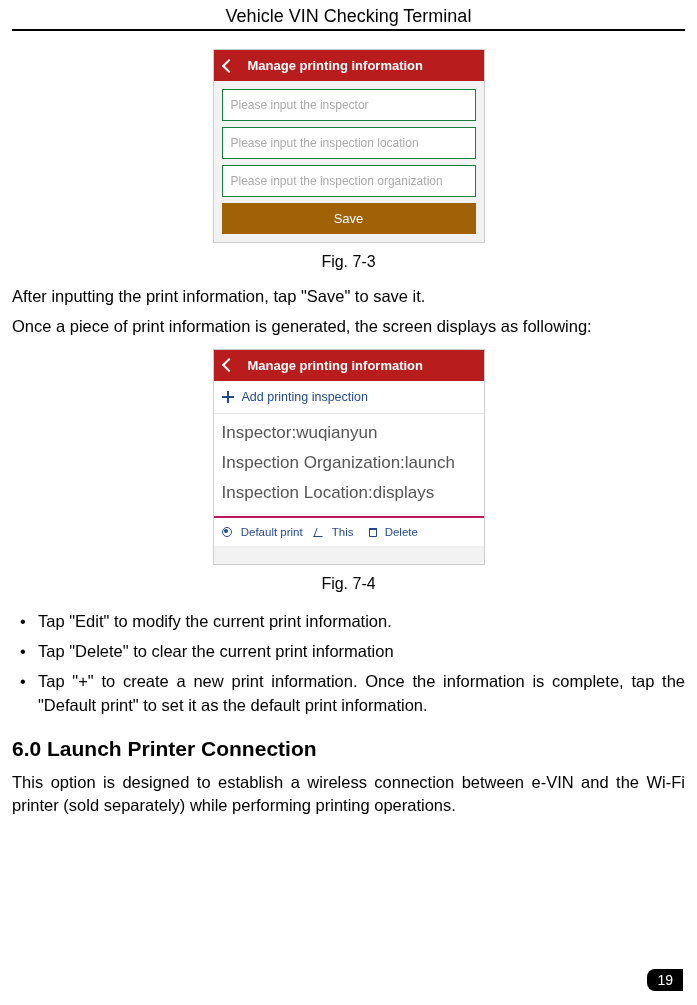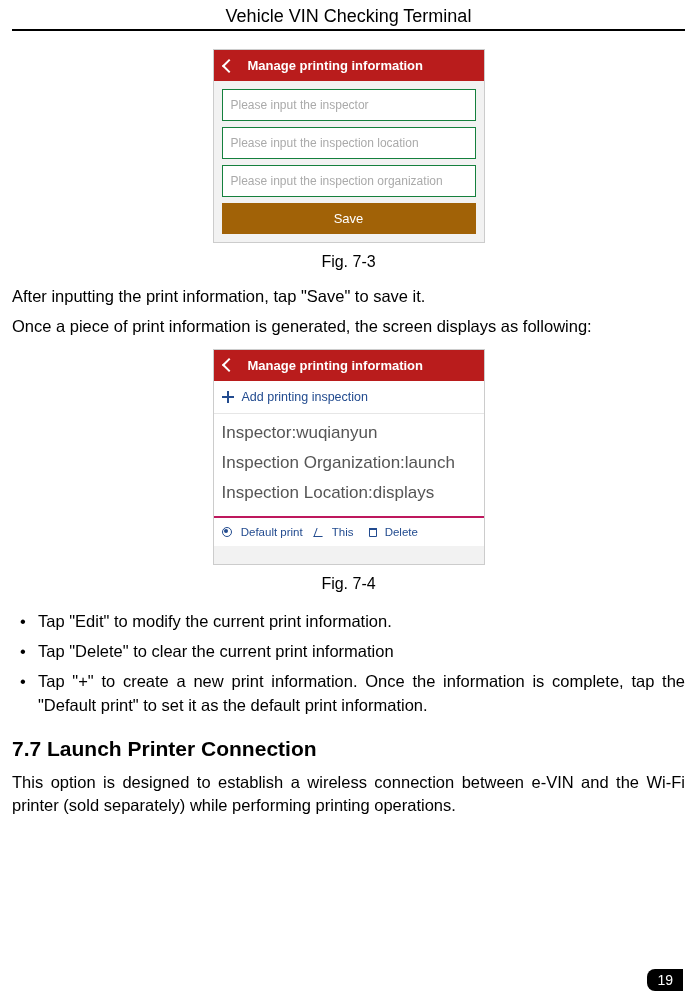--- a/index.html
+++ b/index.html
@@ -85,17 +85,17 @@
     <div style="height:18px;background:#f2f2f2;"></div>
   </div>
   <div class="caption">Fig. 7-4</div>
 
   <ul class="bullets">
     <li>Tap "Edit" to modify the current print information.</li>
     <li>Tap "Delete" to clear the current print information</li>
     <li>Tap "+" to create a new print information. Once the information is complete, tap the "Default print" to set it as the default print information.</li>
   </ul>
 
-  <h2 class="section">7.7 Launch Printer Connection</h2>
+  <h2 class="section">6.0 Launch Printer Connection</h2>
   <p class="para" style="text-align:justify;">This option is designed to establish a wireless connection between e-VIN and the Wi-Fi printer (sold separately) while performing printing operations.</p>
 </div>
 
 <div class="pagenum">19</div>
 
 </body></html>

